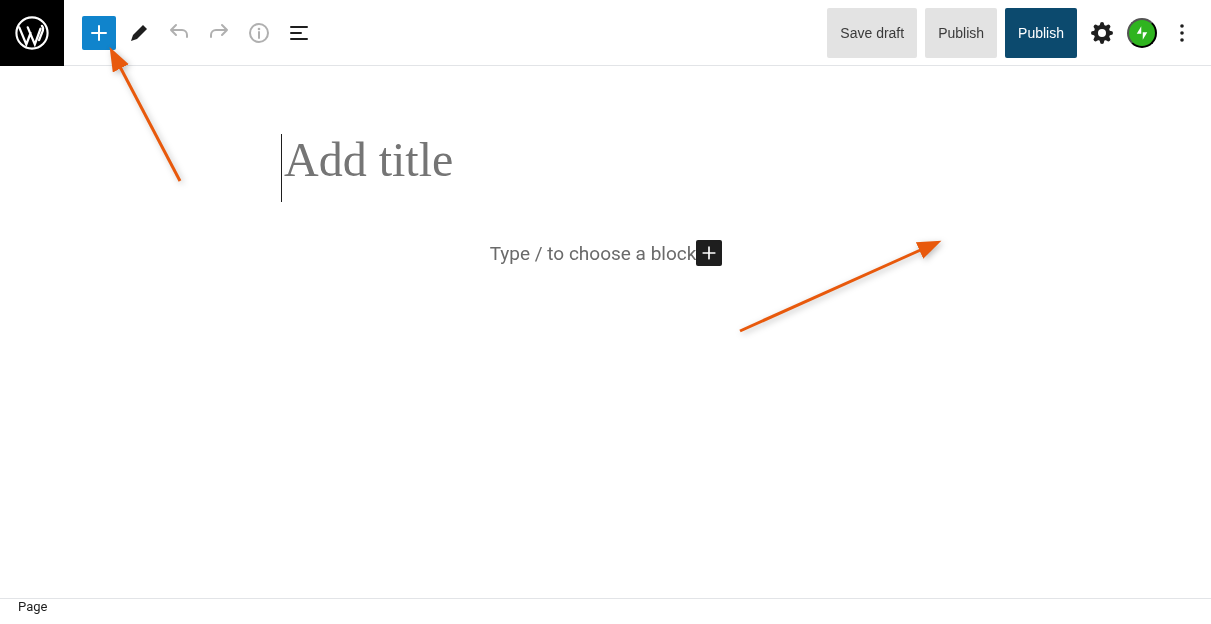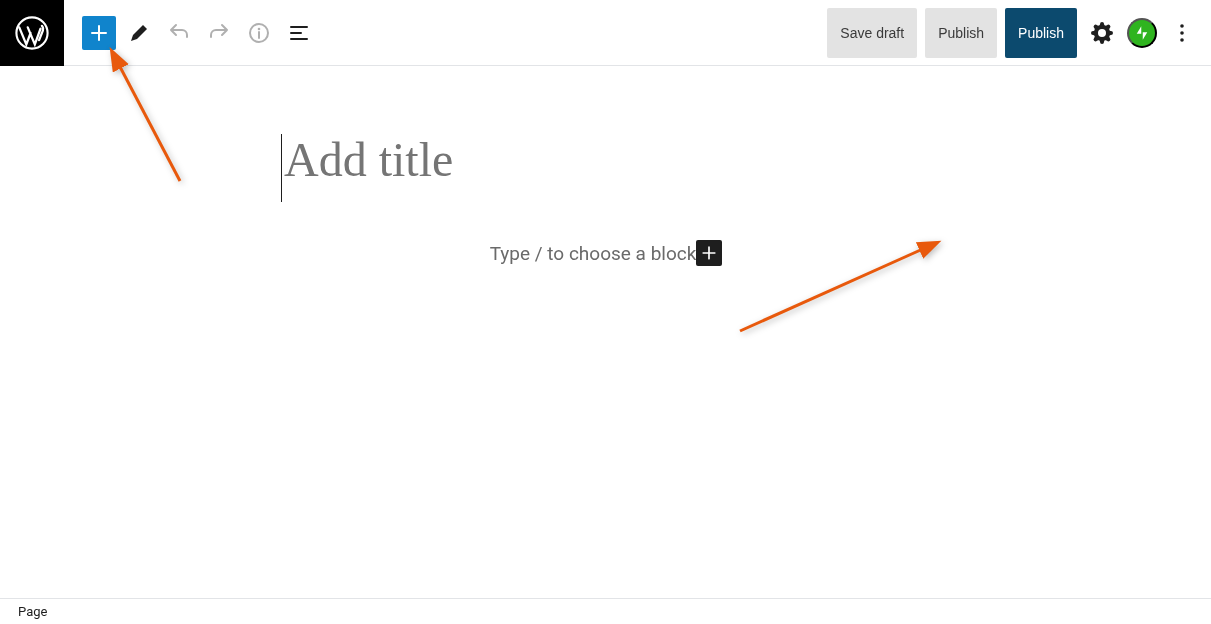--- a/index.html
+++ b/index.html
@@ -134,21 +134,20 @@
 
   
   .breadcrumb-bar {
     position: absolute;
     left: 0; right: 0; bottom: 0;
     height: 26px;
     border-top: 1px solid #e2e4e7;
     font-size: 13px;
     color: #1e1e1e;
     display: flex;
-    align-items: center;
     padding-left: 18px;
   }
 
   
   .arrow-svg {
     position: absolute;
     pointer-events: none;
     overflow: visible;
     filter: drop-shadow(2px 2px 3px rgba(0,0,0,.25));
   }

